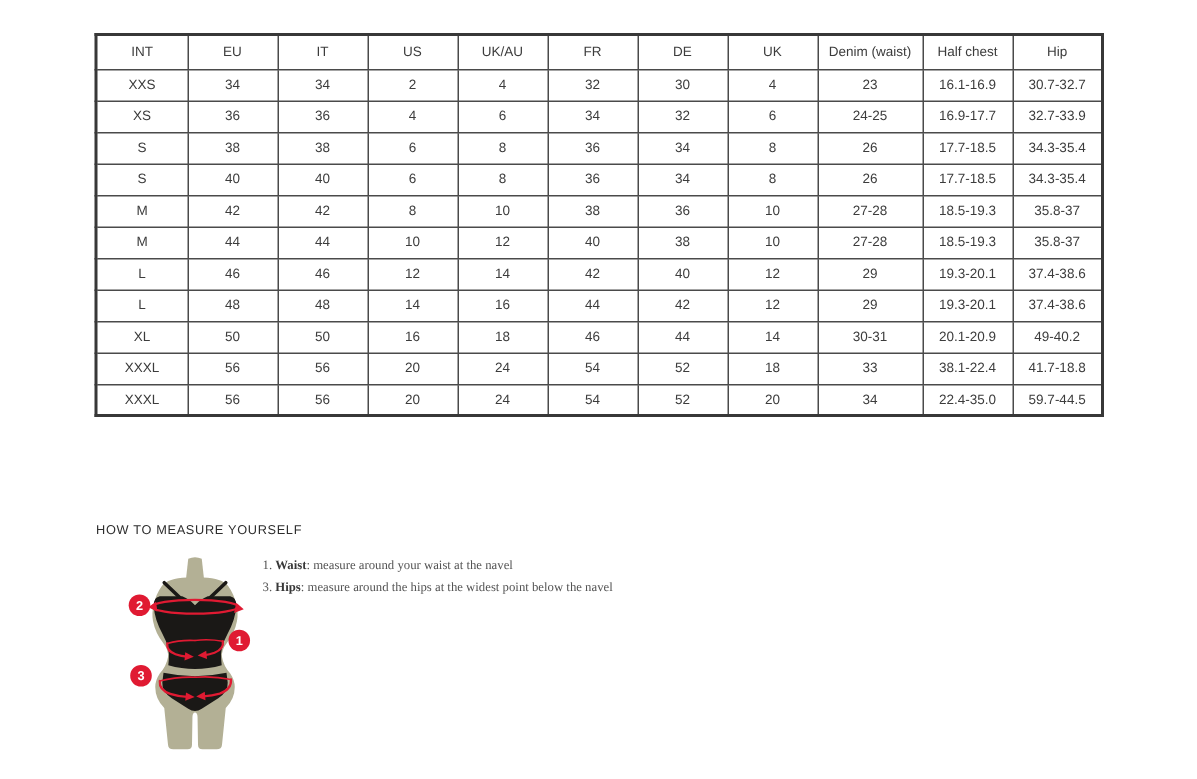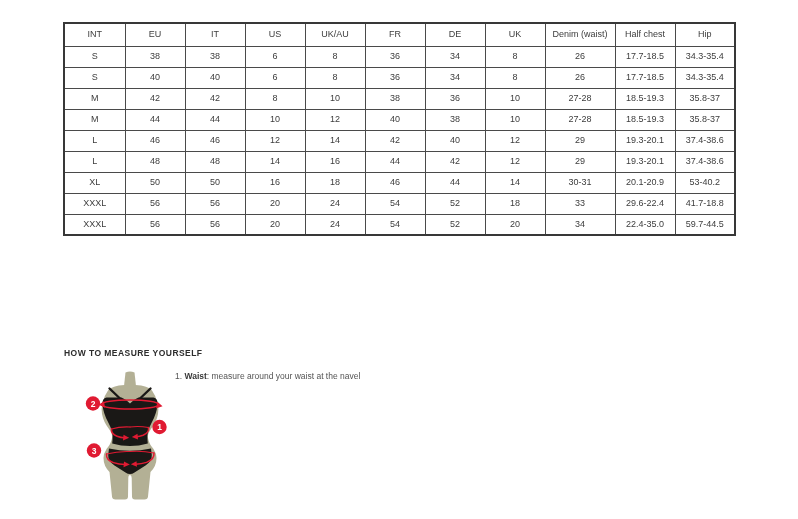--- a/index.html
+++ b/index.html
@@ -33,29 +33,29 @@
     white-space:nowrap;overflow:hidden;
   }
   .size-table th{height:23px;}
   .size-table col{width:60px;}
   .size-table col.c-denim{width:70px;}
   .size-table col.c-int{width:61px;}
 
   
   .guide-title{
     position:absolute;left:64px;top:348px;
-    font-size:8.5px;font-weight:700;color:var(--title-text);
+    font-size:8.5px;font-weight:400;color:var(--title-text);
     letter-spacing:.45px;
   }
   .steps{
     position:absolute;left:175px;top:372px;width:420px;
   }
   .step{
     font-size:8.5px;color:var(--step-text);
-    line-height:9px;margin-bottom:6px;white-space:nowrap;
+    line-height:9px;margin-bottom:6px;white-space:nowrap;font-family:Liberation Serif, serif;
   }
   .step .step-num{color:var(--step-text);}
   .step .step-term{font-weight:700;color:#383838;}
 
   
   .figure-wrap{
     position:absolute;left:78px;top:368px;width:120px;height:135px;
   }
   .figure-wrap svg{display:block;width:100%;height:100%;}
   .skin{fill:var(--skin);}
@@ -97,20 +97,46 @@
         <th>FR</th>
         <th>DE</th>
         <th>UK</th>
         <th>Denim (waist)</th>
         <th>Half chest</th>
         <th>Hip</th>
       </tr>
   </thead>
   <tbody>
       <tr>
+        <td>XXS</td>
+        <td>34</td>
+        <td>34</td>
+        <td>2</td>
+        <td>4</td>
+        <td>32</td>
+        <td>30</td>
+        <td>4</td>
+        <td>23</td>
+        <td>16.1-16.9</td>
+        <td>30.7-32.7</td>
+      </tr>
+      <tr>
+        <td>XS</td>
+        <td>36</td>
+        <td>36</td>
+        <td>4</td>
+        <td>6</td>
+        <td>34</td>
+        <td>32</td>
+        <td>6</td>
+        <td>24-25</td>
+        <td>16.9-17.7</td>
+        <td>32.7-33.9</td>
+      </tr>
+      <tr>
         <td>S</td>
         <td>38</td>
         <td>38</td>
         <td>6</td>
         <td>8</td>
         <td>36</td>
         <td>34</td>
         <td>8</td>
         <td>26</td>
         <td>17.7-18.5</td>
@@ -185,33 +211,33 @@
         <td>XL</td>
         <td>50</td>
         <td>50</td>
         <td>16</td>
         <td>18</td>
         <td>46</td>
         <td>44</td>
         <td>14</td>
         <td>30-31</td>
         <td>20.1-20.9</td>
-        <td>53-40.2</td>
+        <td>49-40.2</td>
       </tr>
       <tr>
         <td>XXXL</td>
         <td>56</td>
         <td>56</td>
         <td>20</td>
         <td>24</td>
         <td>54</td>
         <td>52</td>
         <td>18</td>
         <td>33</td>
-        <td>29.6-22.4</td>
+        <td>38.1-22.4</td>
         <td>41.7-18.8</td>
       </tr>
       <tr>
         <td>XXXL</td>
         <td>56</td>
         <td>56</td>
         <td>20</td>
         <td>24</td>
         <td>54</td>
         <td>52</td>
@@ -220,20 +246,21 @@
         <td>22.4-35.0</td>
         <td>59.7-44.5</td>
       </tr>
     </tbody>
 </table>
 
 <div class="guide-title">HOW TO MEASURE YOURSELF</div>
 
 <div class="steps">
     <div class="step"><span class="step-num">1. </span><span class="step-term">Waist</span><span>: measure around your waist at the navel</span></div>
+    <div class="step"><span class="step-num">3. </span><span class="step-term">Hips</span><span>: measure around the hips at the widest point below the navel</span></div>
   </div>
 
 <div class="figure-wrap">
   <svg viewBox="0 0 120 135" xmlns="http://www.w3.org/2000/svg">
 
     <path class="skin" d="M46 18 L47.5 4.5 Q52 2.5 56.5 4.5 L58 18 Q52 19.5 46 18 Z"></path>
 
     <path class="skin" d="M46.5 17 Q34 17.5 30 22.5 Q26 28 24.5 35 Q23 41 24 46 Q25.5 54 31 61 Q34.5 65.5 34 70
          Q33 76 28.5 81 Q25.5 85.5 25.5 90 Q25.5 98 31.5 104 L34 128.5 Q34.2 131.5 37.5 131.5
          L47 131.5 Q50 131.5 50 128.5 L50.3 110 Q50.4 107 52 107 Q53.6 107 53.7 110 L54 128.5

